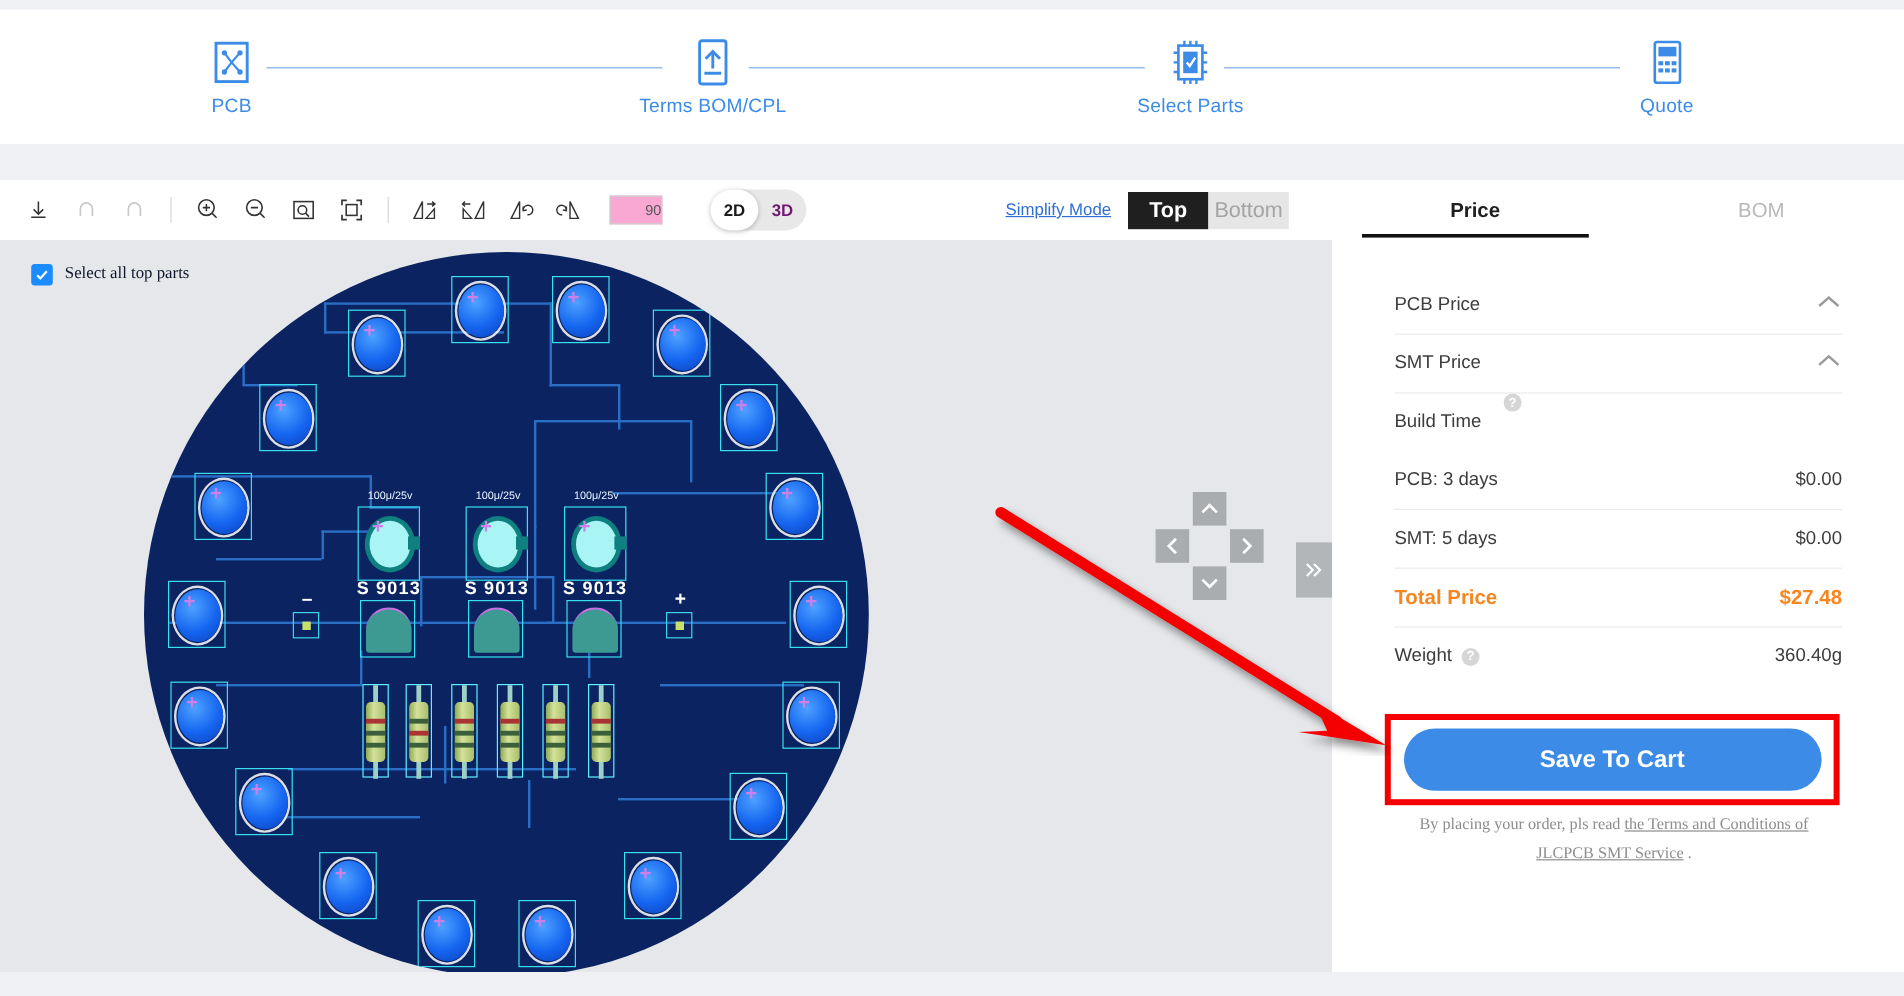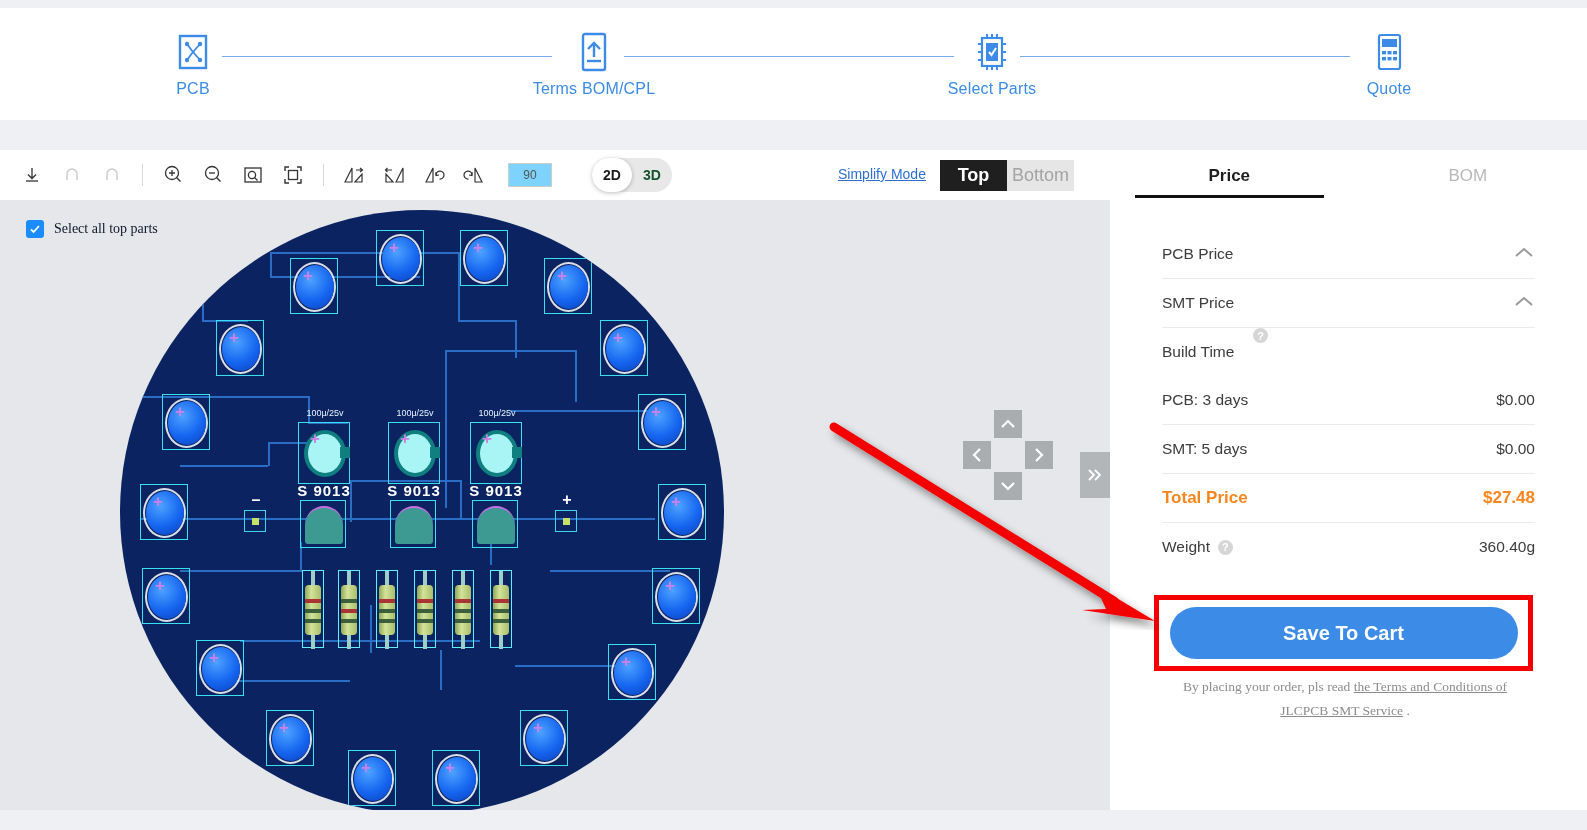--- a/index.html
+++ b/index.html
@@ -50,35 +50,35 @@
     width: 40px; height: 34px;
     display: flex; align-items: center; justify-content: center;
     cursor: pointer;
   }
   .tb-btn svg { display: block; }
   .tb-sep {
     width: 1px; height: 22px; background: #d8d8d8; margin: 0 10px;
   }
   .rot-input {
     width: 44px; height: 24px;
-    border: 1px solid #ccc; background: #7dd3fc;
-    font-size: 12px; color: #555; text-align: center;
+    border: 1px solid #ccc; background: #f9a8d4;
+    font-size: 12px; color: #555; text-align: right;
     font-family: "Liberation Sans", sans-serif;
     margin-left: 14px;
   }
   .dim-toggle {
     position: absolute; left: 592px; top: 8px;
     width: 80px; height: 34px;
     border-radius: 17px; background: #e8e8e8;
     display: flex; align-items: center;
   }
   .dim-opt {
     width: 40px; height: 34px; border-radius: 17px;
     display: flex; align-items: center; justify-content: center;
-    font-size: 14px; font-weight: bold; color: #14532d;
+    font-size: 14px; font-weight: bold; color: #701a75;
     cursor: pointer;
   }
   .dim-opt.active {
     background: #ffffff; color: #1a1a1a;
     box-shadow: 0 1px 4px rgba(0,0,0,.25);
   }
   .simplify {
     position: absolute; left: 838px; top: 16px;
     font-size: 14px; color: #2d6fd4;
     text-decoration: underline; cursor: pointer;

